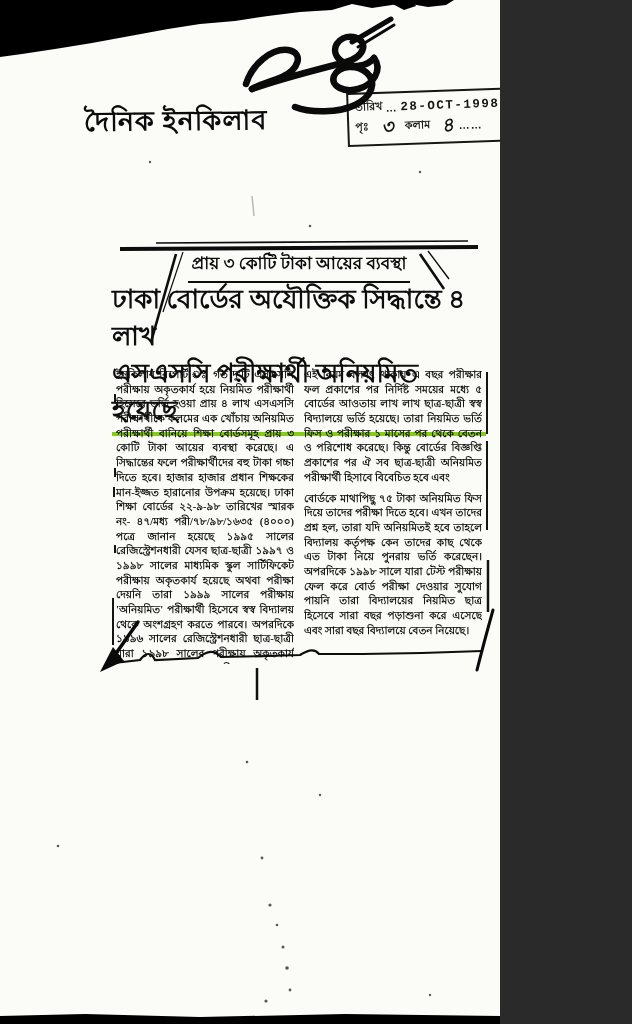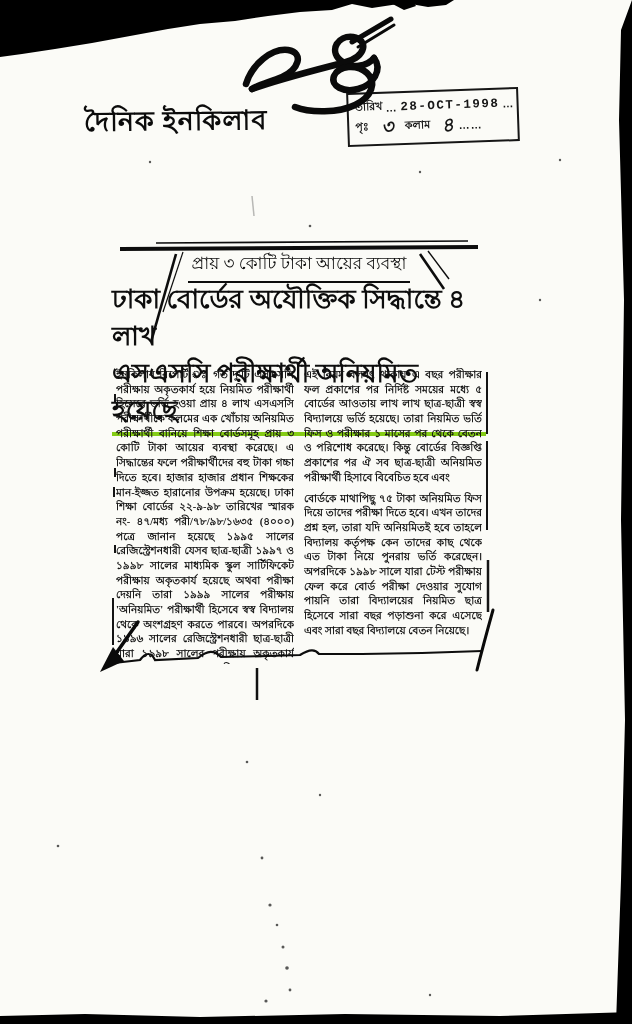--- a/index.html
+++ b/index.html
@@ -1,36 +1,36 @@
 <!DOCTYPE html>
 <html><head>
 <meta charset="utf-8">
 <style>
   html,body{margin:0;padding:0;background:#2a2a2a;}
-  #scan{position:relative;width:632px;height:1024px;background:#fbfbf7;overflow:hidden;
+  #scan{position:relative;width:500px;height:1024px;background:#fbfbf7;overflow:hidden;
         font-family:"Liberation Serif",serif;color:#0d0d0d;}
   .abs{position:absolute;}
   
   .masthead{left:84px;top:100px;width:210px;font-size:27px;font-weight:bold;
             letter-spacing:1px;color:#0b0b0b;transform:rotate(-0.6deg);}
   
   .stamp{left:347px;top:90px;width:172px;height:54px;border:2px solid #161616;
          transform:rotate(-2deg);padding:4px 6px 2px 6px;box-sizing:border-box;
          color:#161616;background:rgba(255,255,255,0.0);}
   .stamp-row{display:flex;align-items:center;gap:3px;white-space:nowrap;
              font-family:"Liberation Sans",sans-serif;font-size:11px;font-weight:bold;}
   .stamp-date{font-family:"Liberation Mono",monospace;font-size:12.5px;font-weight:bold;
               letter-spacing:1.5px;}
   .hand-num{font-family:"Liberation Serif",serif;font-style:italic;font-size:19px;
             font-weight:bold;display:inline-block;transform:rotate(-10deg);line-height:1;}
   .dots{letter-spacing:1px;font-weight:bold;}
   
   .clipping{left:112px;top:238px;width:374px;height:432px;}
   .kicker-wrap{position:absolute;left:0;top:12px;width:374px;text-align:center;}
-  .kicker{display:inline-block;font-size:17px;font-weight:normal;
+  .kicker{display:inline-block;font-size:17px;font-weight:bold;
           border-bottom:2px solid #0d0d0d;padding:0 4px 3px 4px;}
   .headline{position:absolute;left:0;top:44px;width:374px;text-align:left;
             font-size:26px;font-weight:bold;line-height:1.42;}
   .headline .u{display:inline-block;border-bottom:4px solid #84cc16;padding-bottom:2px;}
   .cols{position:absolute;left:4px;top:130px;width:366px;height:296px;display:flex;gap:10px;}
   .col{width:178px;height:296px;overflow:hidden;font-size:10.5px;line-height:1.4;
        text-align:justify;font-weight:600;color:#141414;}
   .col p{margin:0 0 6px 0;}
   svg{display:block;}
   #artifacts{left:0;top:0;pointer-events:none;}

